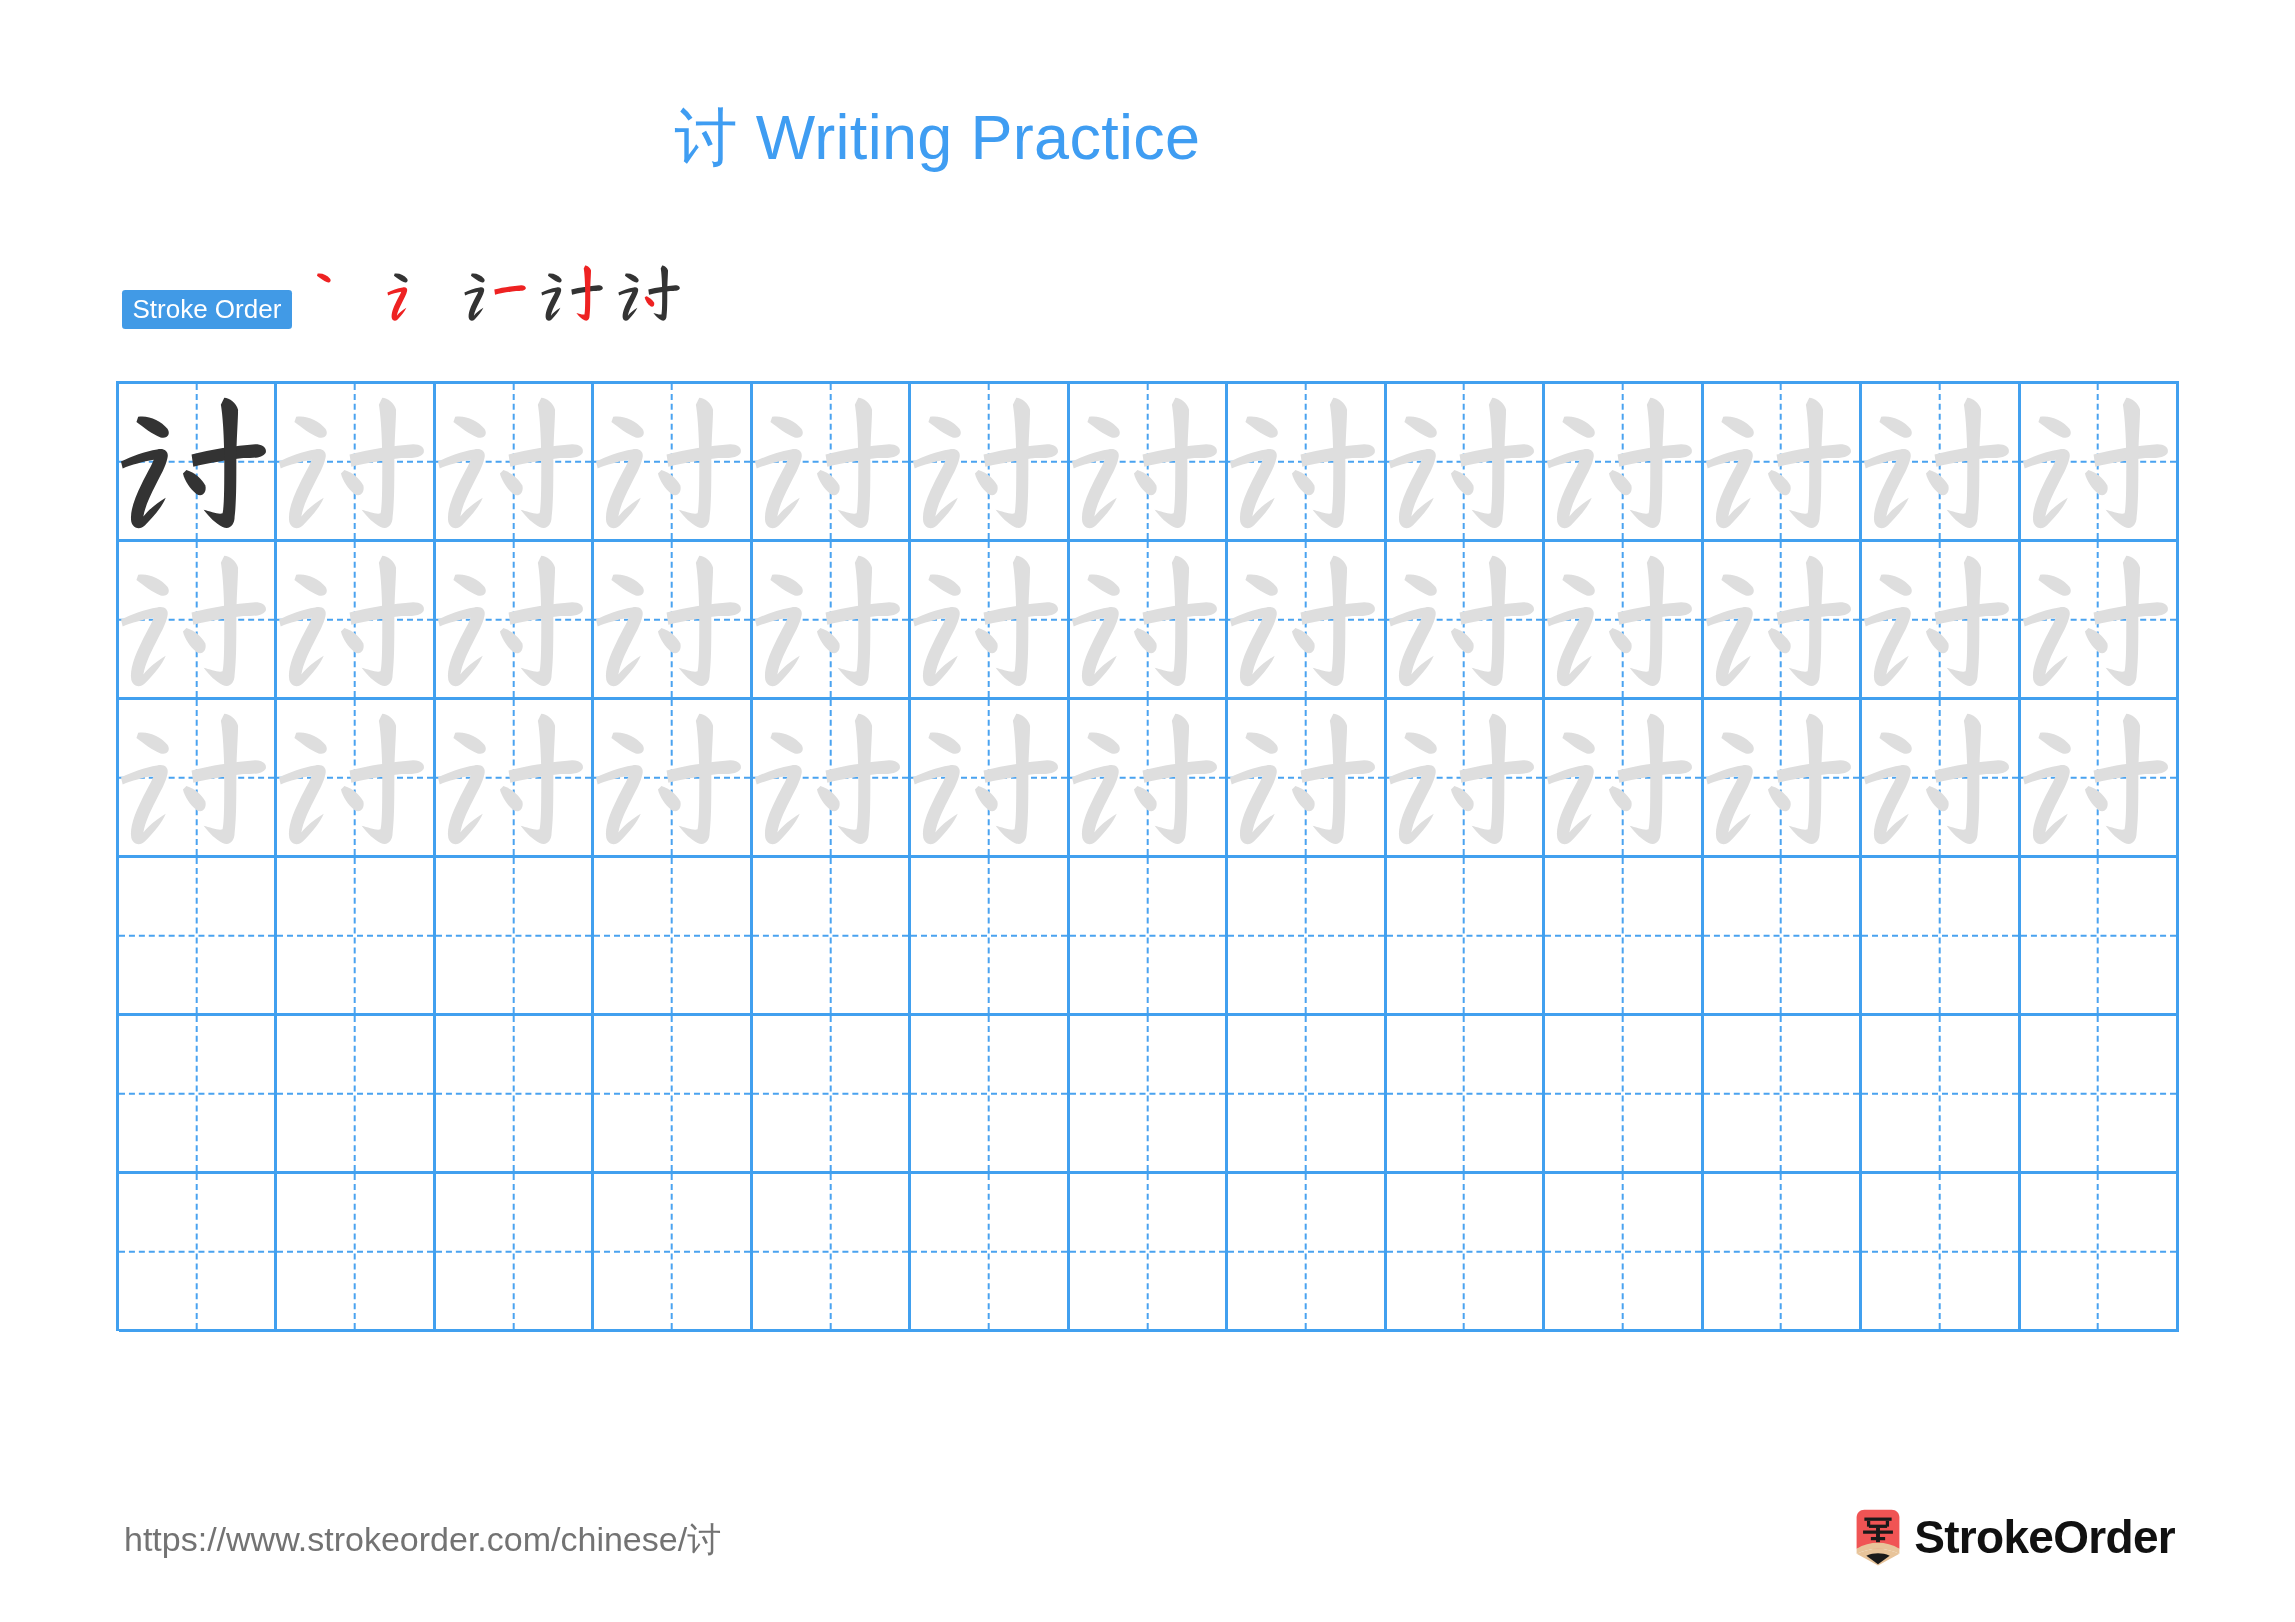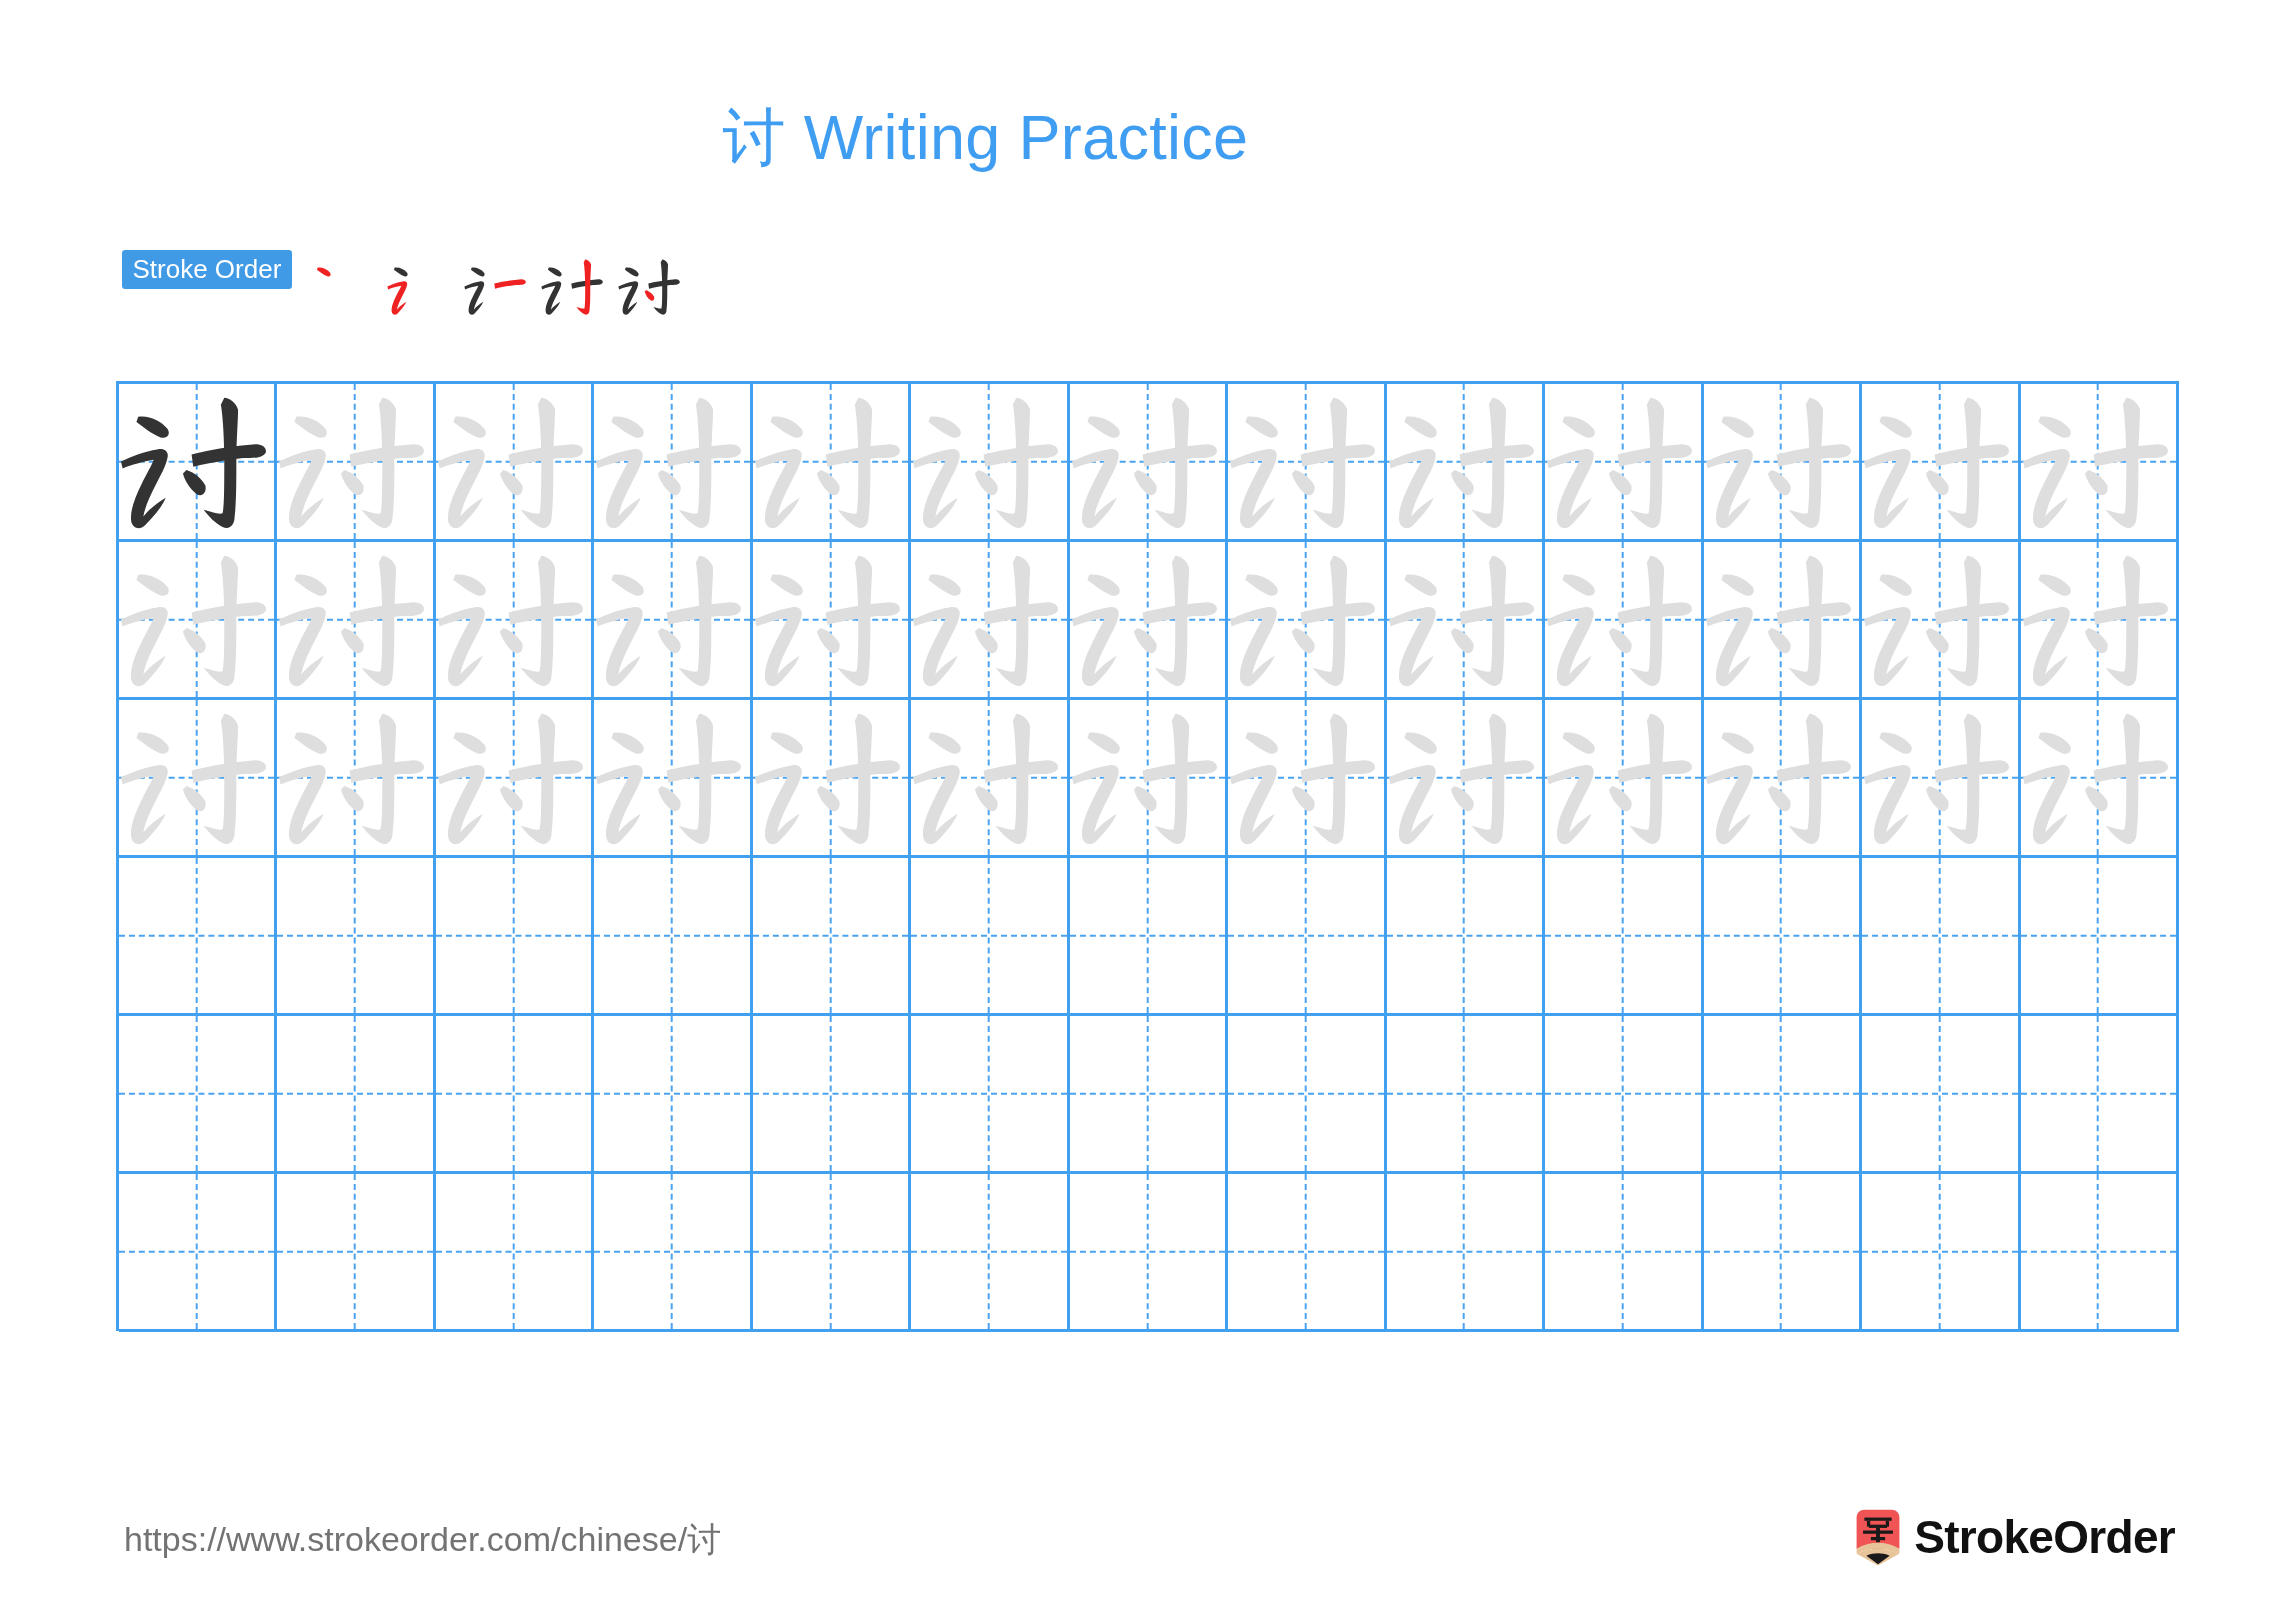--- a/index.html
+++ b/index.html
@@ -22,30 +22,29 @@
     top: 103px;
     left: 0;
     width: 1875px;
     text-align: center;
     font-size: 63px;
     font-weight: 400;
     color: #3f9df2;
     letter-spacing: 0.3px;
     line-height: 1.1;
     white-space: nowrap;
-    padding-left: 48px;
   }
 
   
   .stroke-order-row {
     position: absolute;
     top: 250px;
     left: 122px;
     display: flex;
-    align-items: flex-start;
+    align-items: flex-end;
     height: 79px;
   }
   .stroke-order-badge {
     background: #419ae6;
     color: #ffffff;
     font-size: 26px;
     font-weight: 400;
     padding: 5.9px 10.5px 7.2px 10.5px;
     border-radius: 3.3px;
     line-height: 1;

